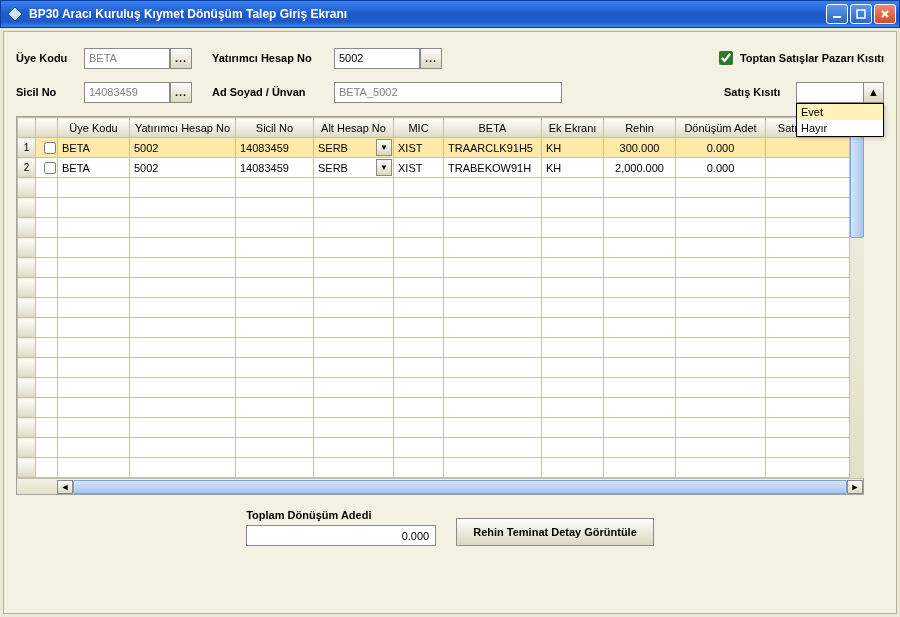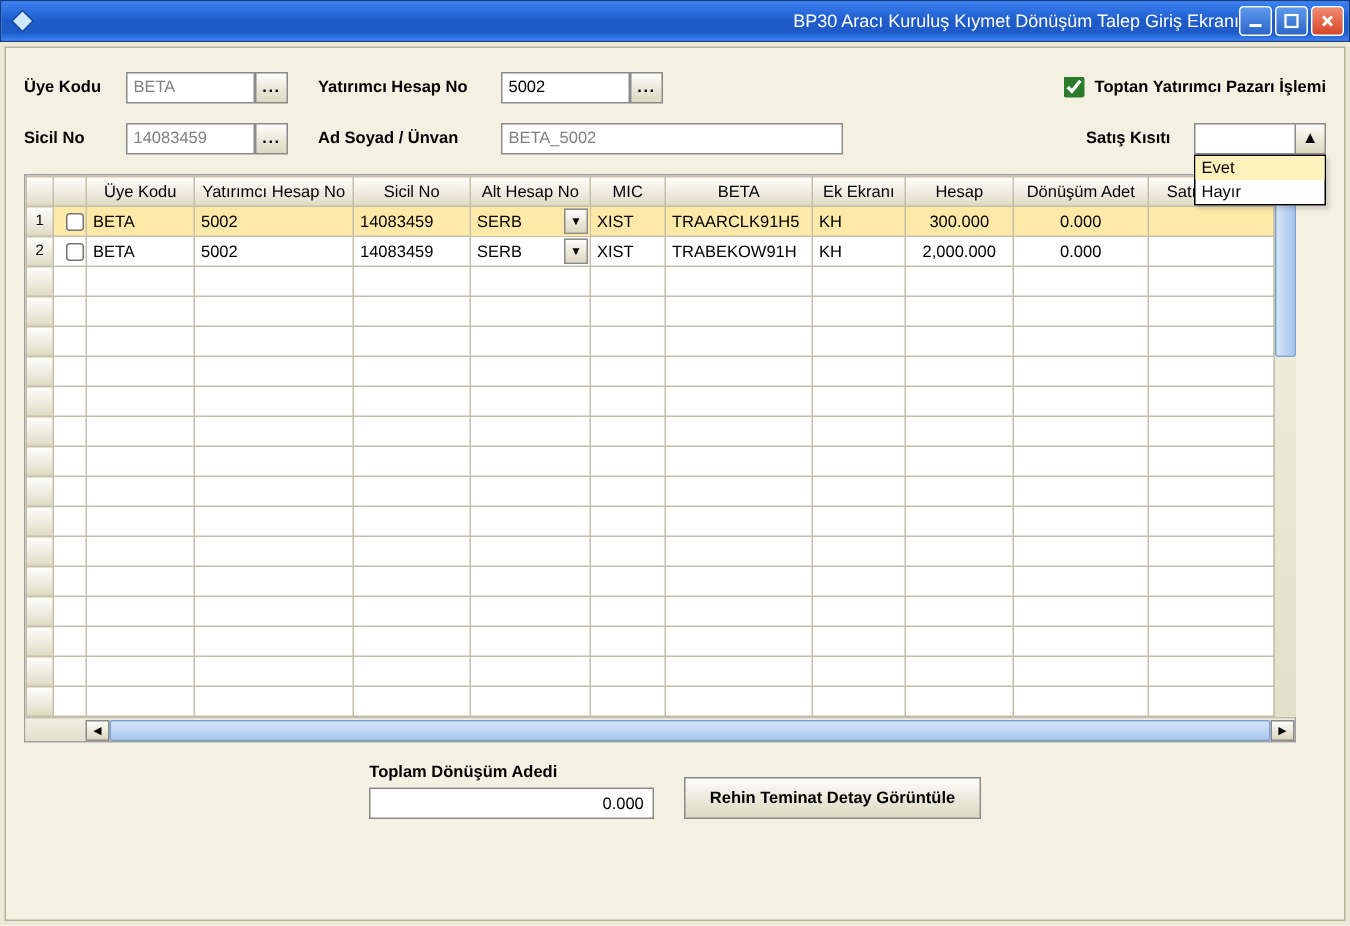--- a/index.html
+++ b/index.html
@@ -13,24 +13,23 @@
     overflow: hidden;
   }
   
   .titlebar {
     height: 28px;
     background: linear-gradient(to bottom, #3a81f4 0%, #1e5bc8 50%, #1e5bc8 80%, #3a81f4 100%);
     color: #fff;
     display: flex;
     align-items: center;
     padding: 0 3px 0 6px;
-    font-weight: normal;
+    font-weight: bold;
     font-size: 12px;
     border: 1px solid #0b3d9a;
-    text-align: right;
   }
   .titlebar .icon {
     width: 16px; height: 16px; margin-right: 6px;
     display:flex; align-items:center; justify-content:center;
   }
   .titlebar .title { flex: 1; }
   .winbtns { display:flex; gap:2px; }
   .winbtn {
     width: 22px; height: 20px;
     border: 1px solid #fff;
@@ -262,21 +261,21 @@
       <input class="fld disabled" style="width: 86px;" readonly="" value="BETA">
       <div class="dots-btn">...</div>
 
       <span style="width:20px"></span>
       <span class="lbl" style="width:122px">Yatırımcı Hesap No</span>
       <input class="fld" style="width: 86px;" value="5002">
       <div class="dots-btn">...</div>
 
       <span style="flex:1"></span>
       <input type="checkbox" class="chk" checked="" style="">
-      <span class="chk-lbl">Toptan Yatırımcı Pazarı İşlemi</span>
+      <span class="chk-lbl">Toptan Satışlar Pazarı Kısıtı</span>
     </div>
 
     <div class="form-row">
       <span class="lbl" style="width:68px">Sicil No</span>
       <input class="fld disabled" style="width: 86px;" readonly="" value="14083459">
       <div class="dots-btn">...</div>
 
       <span style="width:20px"></span>
       <span class="lbl" style="width:122px">Ad Soyad / Ünvan</span>
       <input class="fld disabled" style="width: 228px;" readonly="" value="BETA_5002">
@@ -317,21 +316,21 @@
               <tr>
                 <th class="rownum-head"></th>
                 <th class="chk-col"></th>
                 <th>Üye Kodu</th>
                 <th>Yatırımcı Hesap No</th>
                 <th>Sicil No</th>
                 <th>Alt Hesap No</th>
                 <th>MIC</th>
                 <th>BETA</th>
                 <th>Ek Ekranı</th>
-                <th>Hesap</th>
+                <th>Rehin</th>
                 <th>Dönüşüm Adet</th>
                 <th>Satış Süresi</th>
               </tr>
             </thead>
             <tbody>
               <tr class="row-sel">
                 <td class="rownum-cell">1</td>
                 <td class="chk-col"><input type="checkbox" class="rchk" style=""></td>
                 <td>BETA</td>
                 <td>5002</td>

